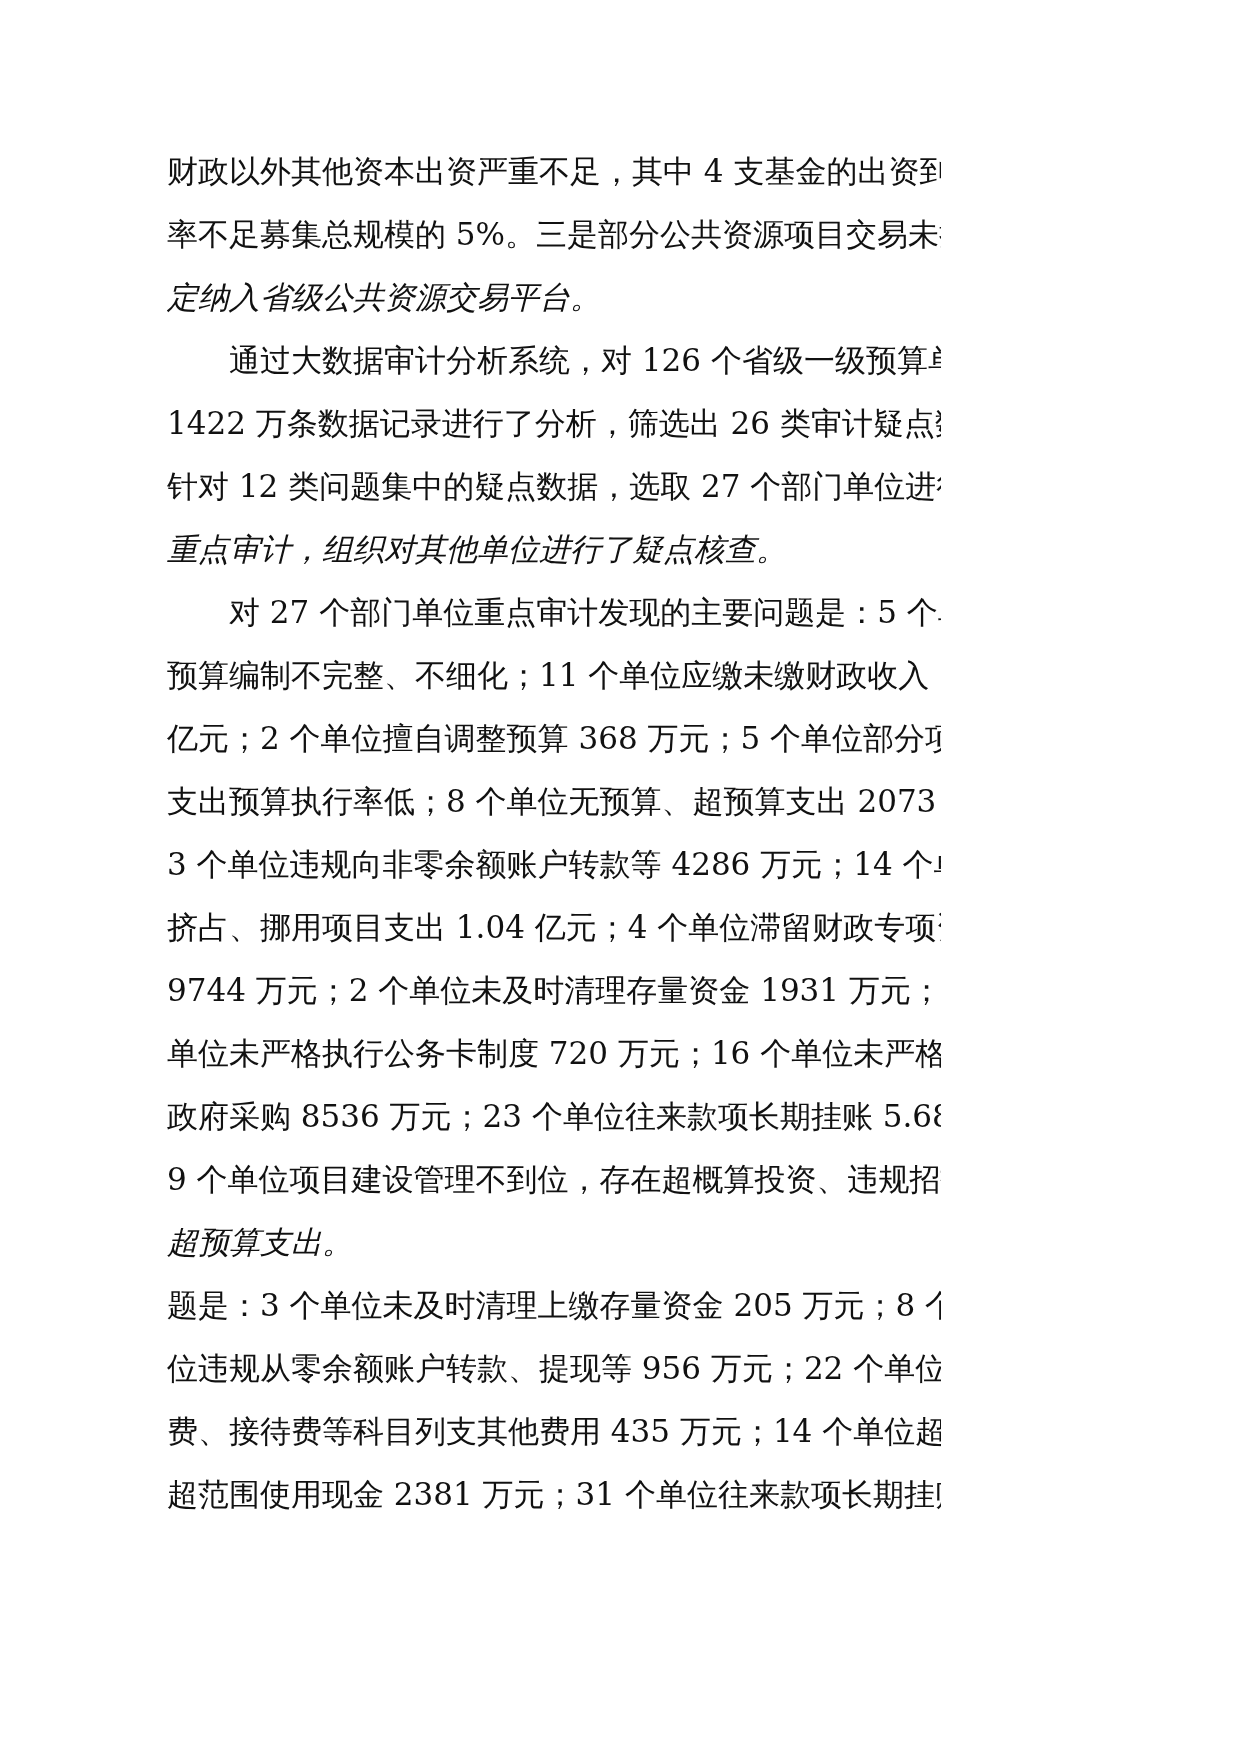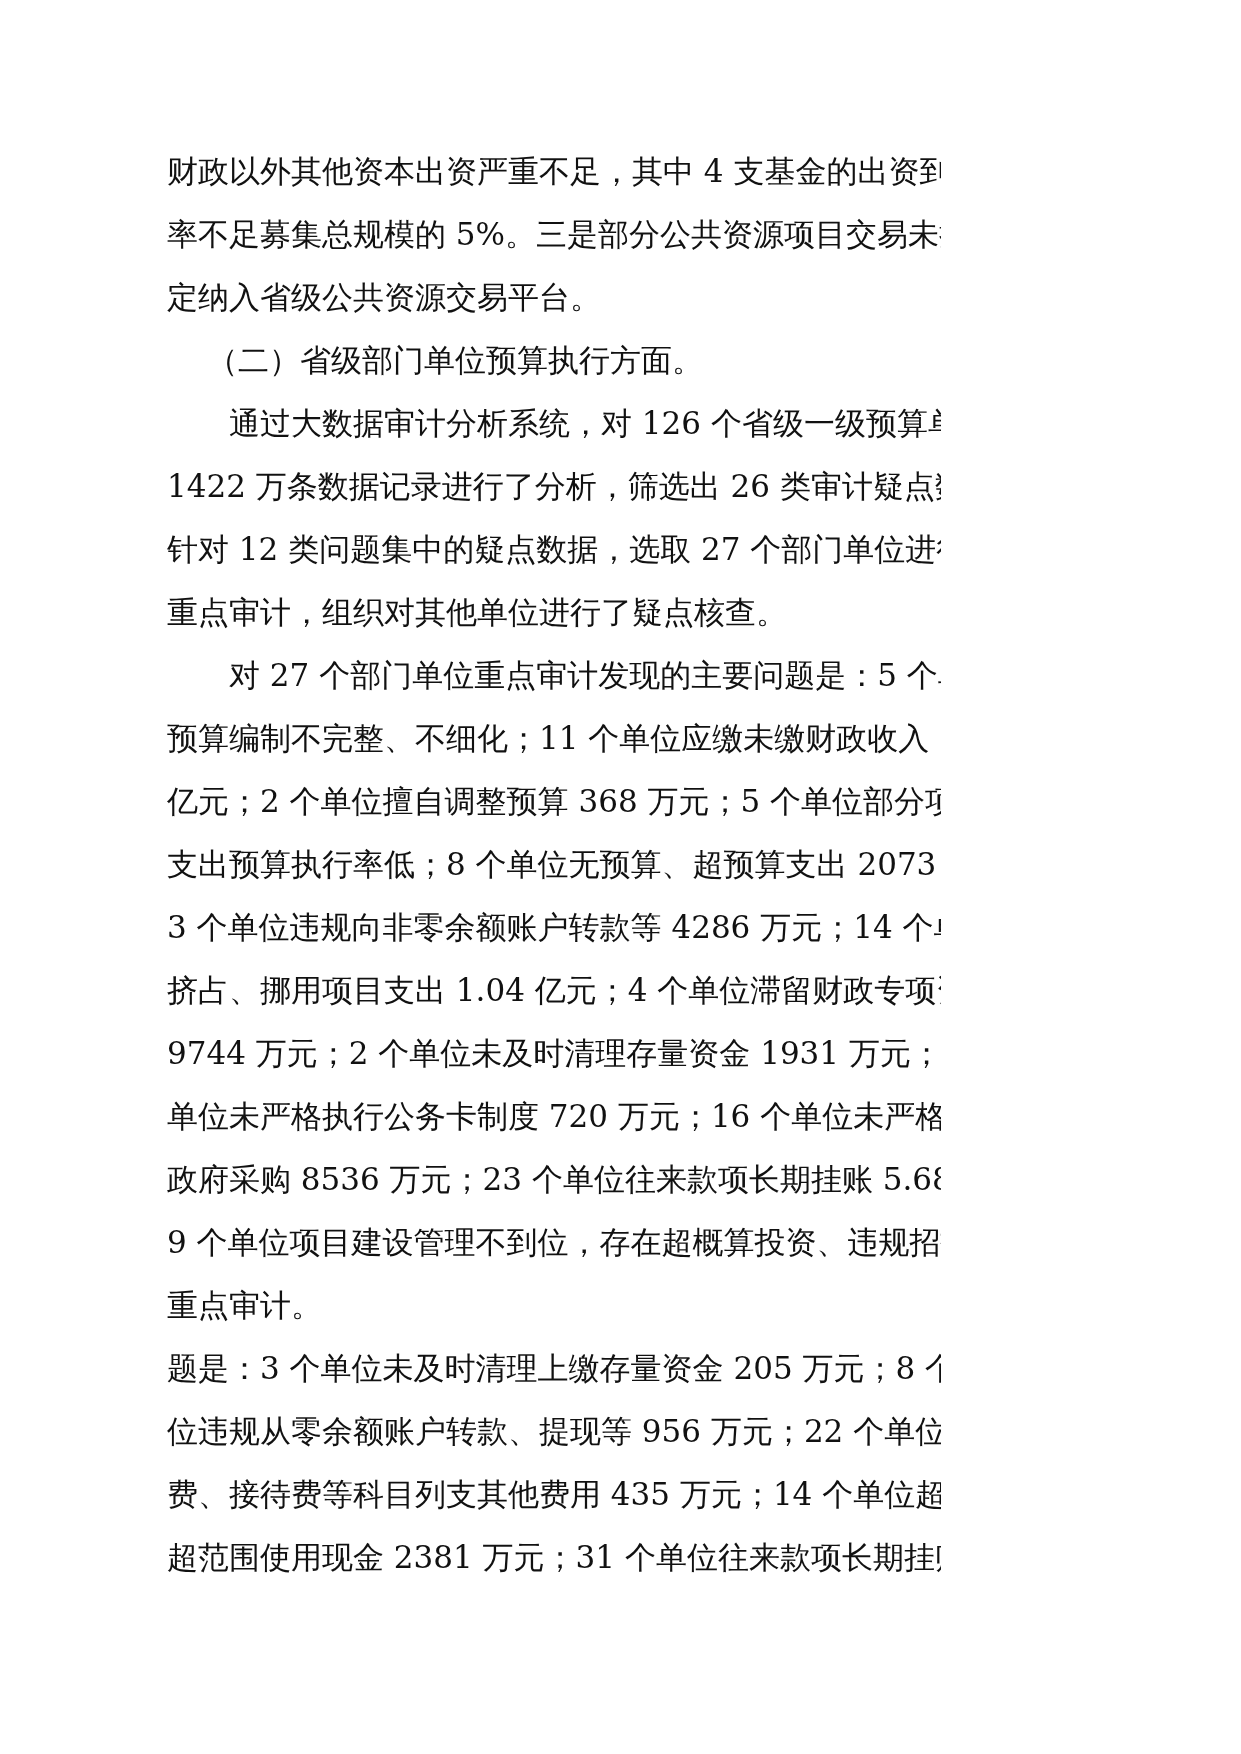--- a/index.html
+++ b/index.html
@@ -5,44 +5,43 @@
   html, body { margin: 0; padding: 0; background: #ffffff; }
   body { width: 1241px; height: 1754px; position: relative; overflow: hidden; }
   .page { position: absolute; left: 167px; top: 140px; width: 774px; }
   .line {
     height: 63px; line-height: 63px;
     font-family: "DejaVu Serif", "Liberation Serif", serif;
     font-size: 31px; color: #111111;
     white-space: nowrap; text-align: justify; text-align-last: justify;
     overflow: hidden;
   }
-  .line.last { text-align-last: left; }
+  .line.last { text-align-last: left; font-style: italic; }
   .line.indent { padding-left: 62px; }
   .line.heading { padding-left: 40px; text-align-last: left; }
 </style>
 </head>
 <body>
 
 <div class="page">
   <div class="line">财政以外其他资本出资严重不足，其中 4 支基金的出资到位</div>
   <div class="line">率不足募集总规模的 5%。三是部分公共资源项目交易未按规</div>
   <div class="line last">定纳入省级公共资源交易平台。</div>
-  <div class="line heading">（二）省级部门单位预算执行方面。</div>
   <div class="line indent">通过大数据审计分析系统，对 126 个省级一级预算单位</div>
   <div class="line">1422 万条数据记录进行了分析，筛选出 26 类审计疑点数据，</div>
   <div class="line">针对 12 类问题集中的疑点数据，选取 27 个部门单位进行了</div>
   <div class="line last">重点审计，组织对其他单位进行了疑点核查。</div>
   <div class="line indent">对 27 个部门单位重点审计发现的主要问题是：5 个单位</div>
   <div class="line">预算编制不完整、不细化；11 个单位应缴未缴财政收入 1.44</div>
   <div class="line">亿元；2 个单位擅自调整预算 368 万元；5 个单位部分项目</div>
   <div class="line">支出预算执行率低；8 个单位无预算、超预算支出 2073 万元；</div>
   <div class="line">3 个单位违规向非零余额账户转款等 4286 万元；14 个单位</div>
   <div class="line">挤占、挪用项目支出 1.04 亿元；4 个单位滞留财政专项资金</div>
   <div class="line">9744 万元；2 个单位未及时清理存量资金 1931 万元；11 个</div>
   <div class="line">单位未严格执行公务卡制度 720 万元；16 个单位未严格执行</div>
   <div class="line">政府采购 8536 万元；23 个单位往来款项长期挂账 5.68 亿元；</div>
   <div class="line">9 个单位项目建设管理不到位，存在超概算投资、违规招投</div>
-  <div class="line last">重点审计。</div>
+  <div class="line last">超预算支出。</div>
   <div class="line">题是：3 个单位未及时清理上缴存量资金 205 万元；8 个单</div>
   <div class="line">位违规从零余额账户转款、提现等 956 万元；22 个单位会议</div>
   <div class="line">费、接待费等科目列支其他费用 435 万元；14 个单位超限额、</div>
   <div class="line">超范围使用现金 2381 万元；31 个单位往来款项长期挂账</div>
 </div>
 
 </body></html>

